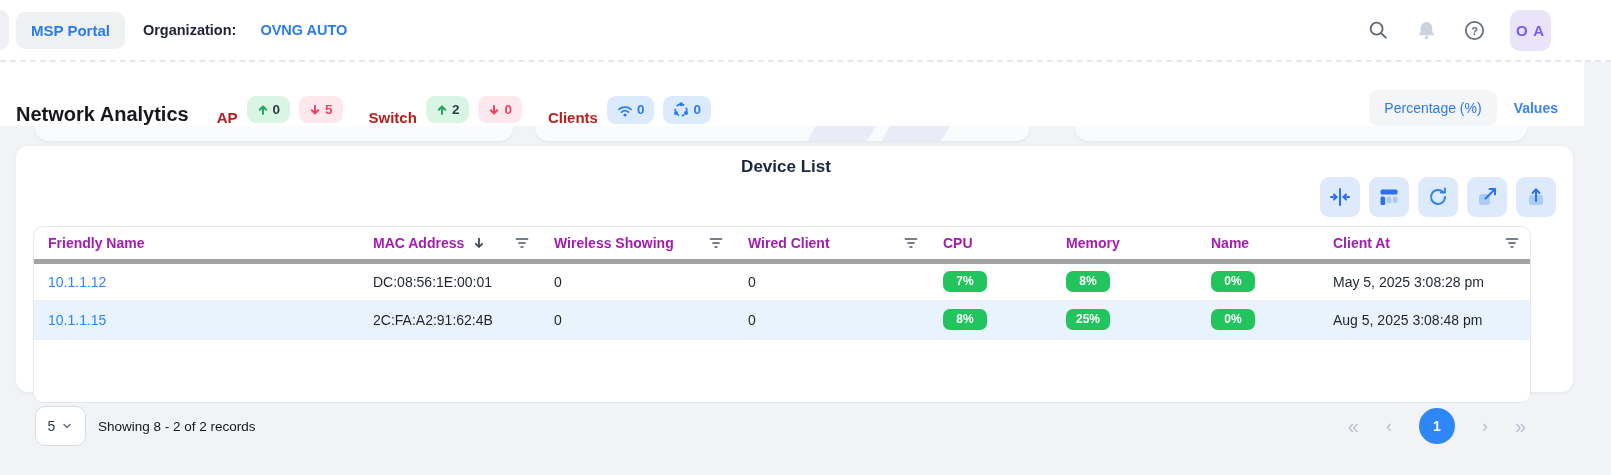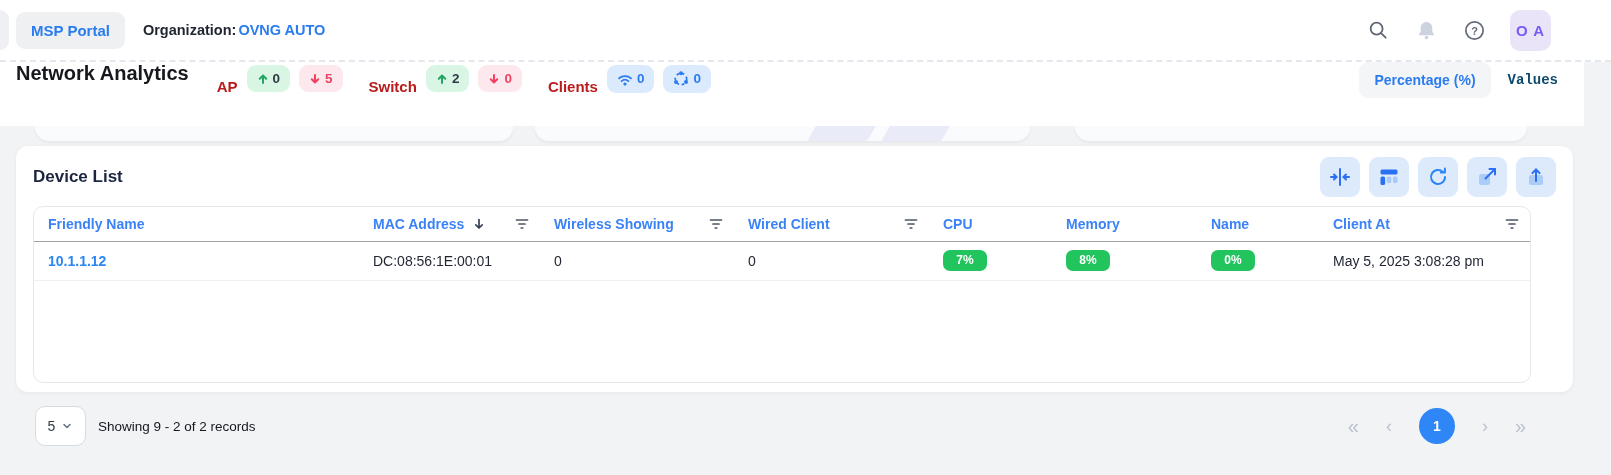--- a/index.html
+++ b/index.html
@@ -6,69 +6,69 @@
   html,body { width:1611px; height:475px; }
   body { font-family:"Liberation Sans", sans-serif; background:#f2f3f5; overflow:hidden; color:#1f2430; }
   .screen { position:relative; width:1611px; height:475px; }
 
   
   .topbar { position:relative; height:62px; background:#fff; display:flex; align-items:center;
             border-bottom:2px dashed #e4e7ee; }
   .edge-sliver { position:absolute; left:-9px; top:10px; width:18px; height:40px; border-radius:9px; background:#eef0f3; }
   .brand-btn { margin-left:16px; background:#eef0f2; color:#2b7cf0; font-weight:700; font-size:15px;
                padding:10px 15px; border-radius:9px; cursor:pointer; }
-  .org-wrap { margin-left:18px; font-size:14.5px; font-weight:700; display:flex; gap:2px; align-items:center; }
+  .org-wrap { margin-left:18px; font-size:14.5px; font-weight:700; display:flex; gap:24px; align-items:center; }
   .org-wrap .org-link { color:#2b7cf0; cursor:pointer;text-align:center; }
   .topbar-right { margin-left:auto; display:flex; align-items:center; gap:24px; padding-right:60px; }
   .icon-btn { width:24px; height:24px; display:flex; align-items:center; justify-content:center; cursor:pointer; }
   .avatar { width:41px; height:41px; border-radius:10px; background:#eae4f9; color:#7a5af5;
             font-weight:700; font-size:15px; display:flex; align-items:center; justify-content:center;
             letter-spacing:1px; cursor:pointer; }
 
   
-  .toolbar { width:1584px; height:64px; background:#fff; display:flex; align-items:flex-start; padding-left:16px; }
+  .toolbar { width:1584px; height:64px; background:#fff; display:flex; align-items:flex-end; padding-left:16px; }
   .page-title { font-size:20px; font-weight:700; color:#16181d; margin-right:28px; }
   .stat-group { display:flex; align-items:center; gap:9px; margin-right:26px; }
   .stat-label { color:#b91c1c; font-weight:700; font-size:15px;margin-top:16px; }
   .pill { display:inline-flex; align-items:center; gap:4px; padding:6px 10px; border-radius:9px;
           font-size:13.5px; font-weight:700; cursor:default; }
   .pill.green { background:#d9f6e5; color:#2f3a44; }
   .pill.red   { background:#fde8ee; color:#ee4463; }
   .pill.blue  { background:#dceafd; color:#2b7cf0; }
   .toolbar-right { margin-left:auto; display:flex; align-items:center; padding-right:26px; }
-  .toggle-on  { background:#f4f5f7; color:#2b7cf0; font-weight:700; font-size:14px; padding:10px 15px; border-radius:9px; cursor:pointer; }
-  .toggle-off { color:#0c4a6e; font-weight:700; font-size:14px; margin-left:17px; cursor:pointer;font-family:Liberation Mono, monospace; }
+  .toggle-on  { background:#f4f5f7; color:#2b7cf0; font-weight:400; font-size:14px; padding:10px 15px; border-radius:9px; cursor:pointer; }
+  .toggle-off { color:#3b82f6; font-weight:700; font-size:14px; margin-left:17px; cursor:pointer; }
   .org-button { margin-left:22px; background:#2e86f7; color:#fff; font-weight:700; font-size:14.5px;
                 padding:11px 19px; border-radius:9px; border:none; cursor:pointer; }
 
   
   .cards-strip { position:relative; height:20px; }
   .card-bottom { position:absolute; top:0; height:15px; background:#fafbfc; border-radius:0 0 14px 14px;
                  box-shadow:0 2px 3px rgba(25,35,60,.05); overflow:hidden; }
   .card-deco { position:absolute; top:-6px; height:22px; width:60px; background:#e9ecf8; transform:skewX(-30deg); border-radius:4px; }
 
   
   .panel { margin:0 38px 0 16px; width:1557px; height:246px; background:#fff; border-radius:12px;
            box-shadow:0 1px 4px rgba(20,30,60,.06); }
-  .panel-head { display:flex; align-items:center; padding:11px 17px 9px 17px; }
+  .panel-head { display:flex; align-items:center; padding:11px 17px 9px 0;flex-direction:column; }
   .panel-title { font-size:17px; font-weight:700; color:#1b2540; }
   .actions { margin-left:auto; display:flex; gap:9px; }
   .action-btn { width:40px; height:40px; border-radius:9px; background:#ddeafc; display:flex;
                 align-items:center; justify-content:center; cursor:pointer; border:none; }
 
   .table-wrap { margin:0 42px 0 17px; width:1498px; height:177px; border:1px solid #e4e7ec;
                 border-radius:10px; overflow:hidden; background:#fff; }
   table { width:100%; border-collapse:collapse; table-layout:fixed; font-size:14px; }
-  thead th { height:34px; font-weight:700; color:#3b82f6; text-align:right; padding:0 10px 0 14px;
-             border-bottom:1px solid #a3a3a3; }
+  thead th { height:34px; font-weight:700; color:#a21caf; text-align:right; padding:0 10px 0 14px;
+             border-bottom:5px solid #a3a3a3; }
   .th-inner { display:flex; align-items:center; gap:8px; }
   .th-filter { margin-left:auto; display:flex; align-items:center; cursor:pointer; }
   tbody td { height:39px; padding:0 10px 0 14px; border-bottom:1px solid #eef0f3; color:#1f2430; }
   tr.highlight td { background:#e9f3fd; }
-  .link { color:#2b85f4; font-weight:700; cursor:pointer; }
+  .link { color:#2b85f4; font-weight:400; cursor:pointer; }
   .gbadge { display:inline-block; min-width:44px; padding:4px 8px; border-radius:7px; background:#21c45d;
             color:#fff; font-size:12px; font-weight:700; text-align:center; line-height:1.15; }
 
   
   .footer-row { margin:14px 38px 0 16px; width:1557px; display:flex; align-items:center; }
   .page-size { margin-left:19px; width:51px; height:40px; background:#fff; border:1px solid #d7dbe2;
                border-radius:10px; display:flex; align-items:center; justify-content:center; gap:6px;
                font-size:14px; color:#2f3a44; cursor:pointer; }
   .showing { margin-left:12px; font-size:13.5px; color:#14181f; }
   .pagination { margin-left:auto; display:flex; align-items:center; gap:27px; padding-right:47px; }
@@ -328,33 +328,43 @@
           <tr>
             <td><span class="link">10.1.1.12</span></td>
             <td>DC:08:56:1E:00:01</td>
             <td>0</td>
             <td>0</td>
             <td><span class="gbadge">7%</span></td>
             <td><span class="gbadge">8%</span></td>
             <td><span class="gbadge">0%</span></td>
             <td>May 5, 2025 3:08:28 pm</td>
           </tr>
+          <tr class="highlight">
+            <td><span class="link">10.1.1.15</span></td>
+            <td>2C:FA:A2:91:62:4B</td>
+            <td>0</td>
+            <td>0</td>
+            <td><span class="gbadge">8%</span></td>
+            <td><span class="gbadge">25%</span></td>
+            <td><span class="gbadge">0%</span></td>
+            <td>Aug 5, 2025 3:08:48 pm</td>
+          </tr>
         </tbody>
       </table>
     </div>
   </section>
 
   <div class="footer-row">
     <div class="page-size">
       <span>5</span>
       <svg width="12" height="12" viewBox="0 0 14 14">
           <path d="M3.5 5.2l3.5 3.6 3.5-3.6" fill="none" stroke="#6b7280" stroke-width="1.8" stroke-linecap="round" stroke-linejoin="round"></path>
         </svg>
     </div>
-    <span class="showing">Showing 9 - 2 of 2 records</span>
+    <span class="showing">Showing 8 - 2 of 2 records</span>
     <div class="pagination">
       <span class="pg-chev">«</span>
       <span class="pg-chev small">‹</span>
       <span class="pg-current">1</span>
       <span class="pg-chev small">›</span>
       <span class="pg-chev">»</span>
     </div>
   </div>
 
 </div>

